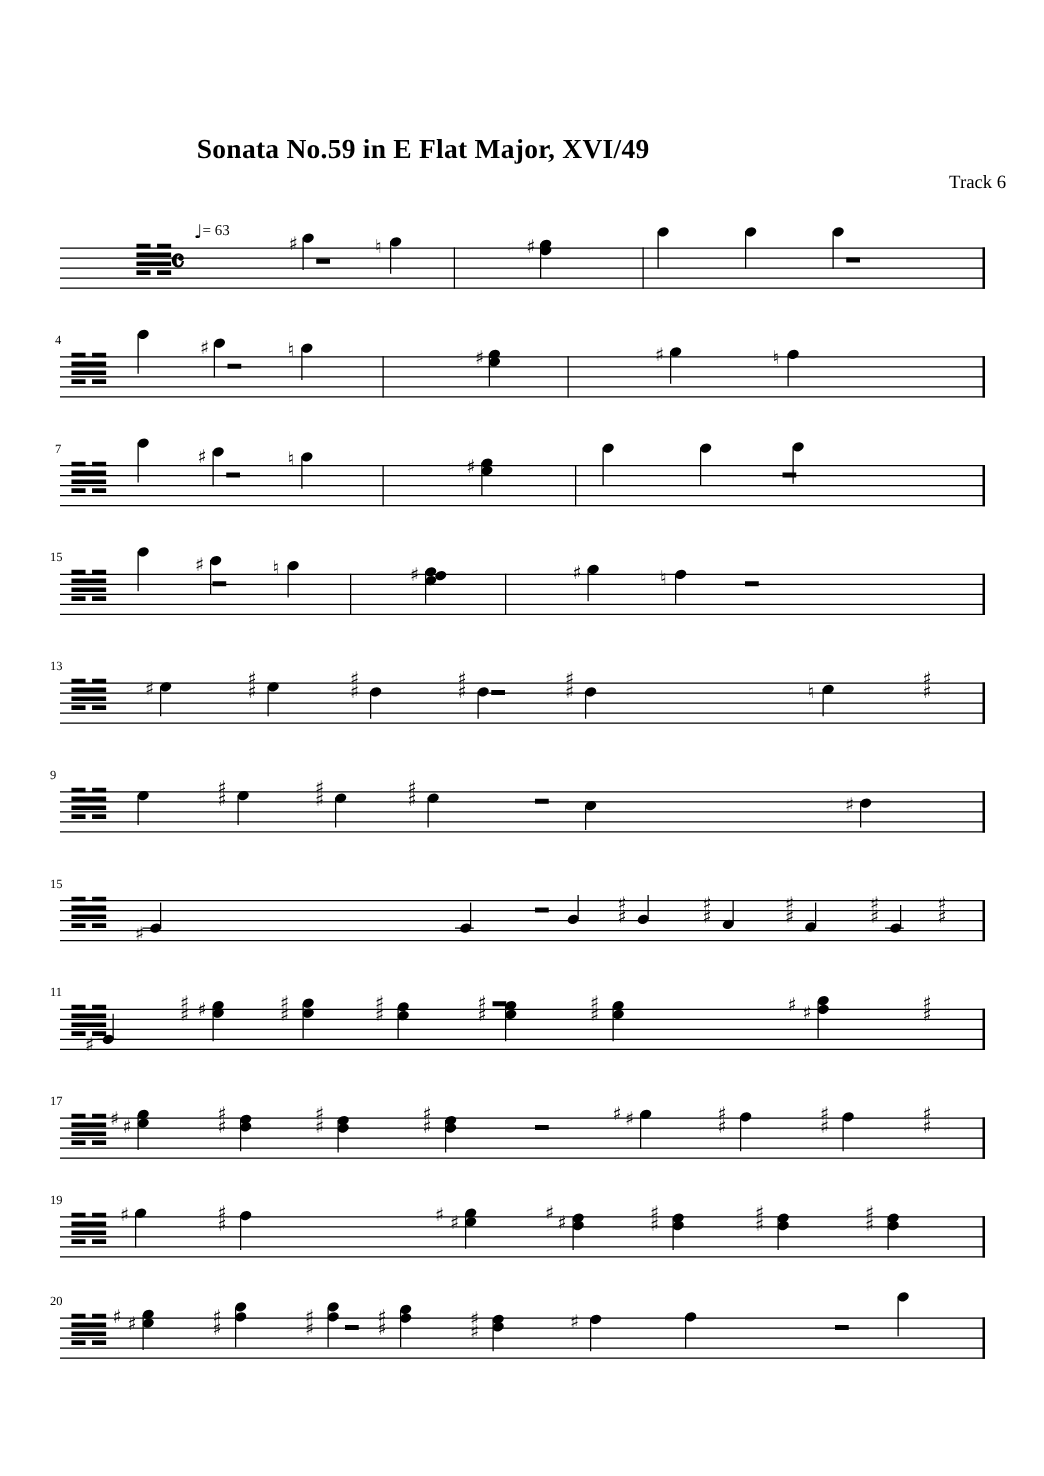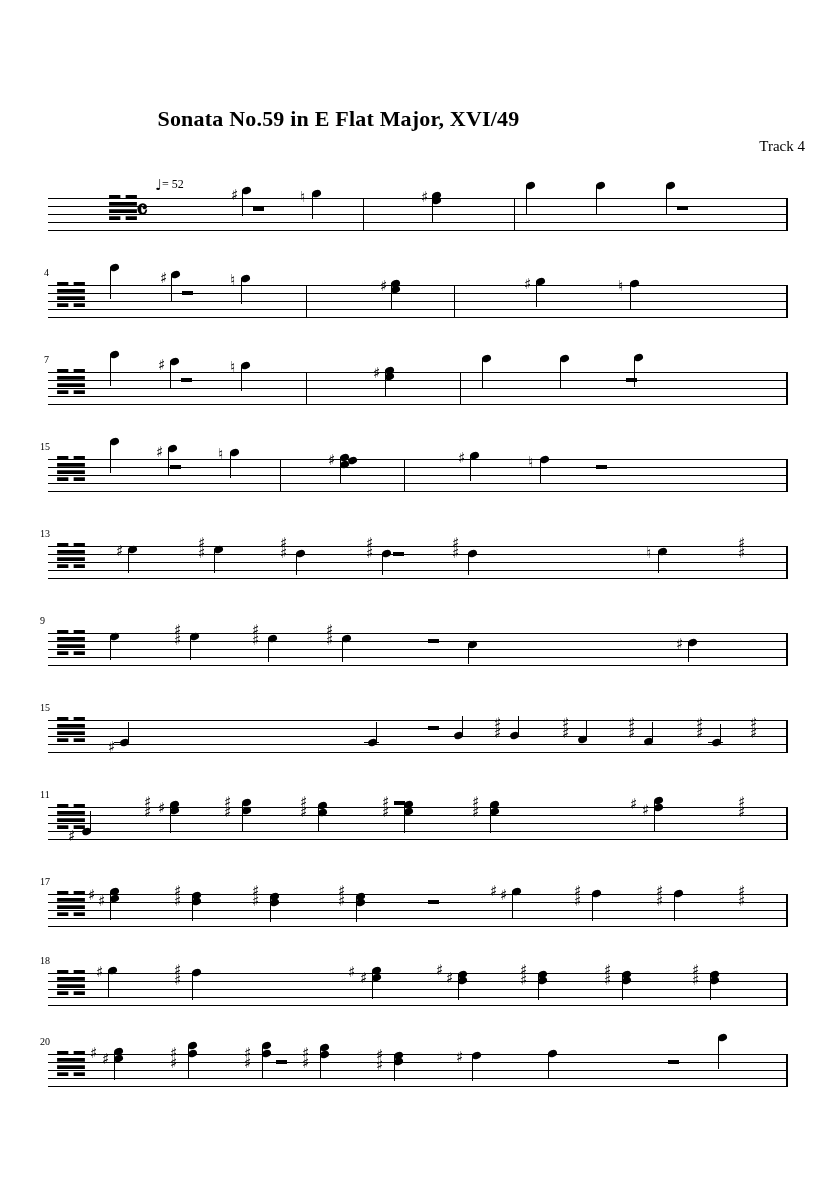--- a/index.html
+++ b/index.html
@@ -147,34 +147,34 @@
     width: 15px;
     background: #000000;
   }
 </style>
 </head>
 <body>
 
 <div class="page">
 
   <div id="score-title">Sonata No.59 in E Flat Major, XVI/49</div>
-  <div id="track-label">Track 4</div>
+  <div id="track-label">Track 6</div>
 
   <div class="system" style="top:180px;">
     <div class="staff">
       <div class="line l0"></div>
       <div class="line l1"></div>
       <div class="line l2"></div>
       <div class="line l3"></div>
       <div class="line l4"></div>
     </div>
     <div class="clef" style="left:58px;">𝌢</div>
     <div class="timesig" style="left:88px;">𝄴</div>
     <div class="tempo" style="left:107px;">
-      <span class="tnote">♩</span><span>= 52</span>
+      <span class="tnote">♩</span><span>= 63</span>
     </div>
 
     <div class="accidental" style="left:183px; top:8px;">♯</div>
     <div class="note" style="left:194px; top:7px;"></div>
     <div class="stem" style="left:194px; top:10px; height:26px;"></div>
     <div class="rest-half" style="left:205px; top:27px;"></div>
     <div class="accidental" style="left:252px; top:10px;">♮</div>
     <div class="note" style="left:264px; top:10px;"></div>
     <div class="stem" style="left:264px; top:13px; height:26px;"></div>
 
@@ -570,21 +570,21 @@
     <div class="note" style="left:626px; top:14px;"></div>
     <div class="stem" style="left:626px; top:17px; height:28px;"></div>
 
     <div class="accidental" style="left:690px; top:8px;">♯</div>
     <div class="accidental" style="left:690px; top:18px;">♯</div>
 
     <div class="barline end" style="left:738px;"></div>
   </div>
 
   <div class="system" style="top:955px;">
-    <div class="measure-number" style="left:-8px;">18</div>
+    <div class="measure-number" style="left:-8px;">19</div>
     <div class="staff">
       <div class="line l0"></div>
       <div class="line l1"></div>
       <div class="line l2"></div>
       <div class="line l3"></div>
       <div class="line l4"></div>
     </div>
     <div class="clef" style="left:6px;">𝌢</div>
 
     <div class="accidental" style="left:48px; top:10px;">♯</div>

